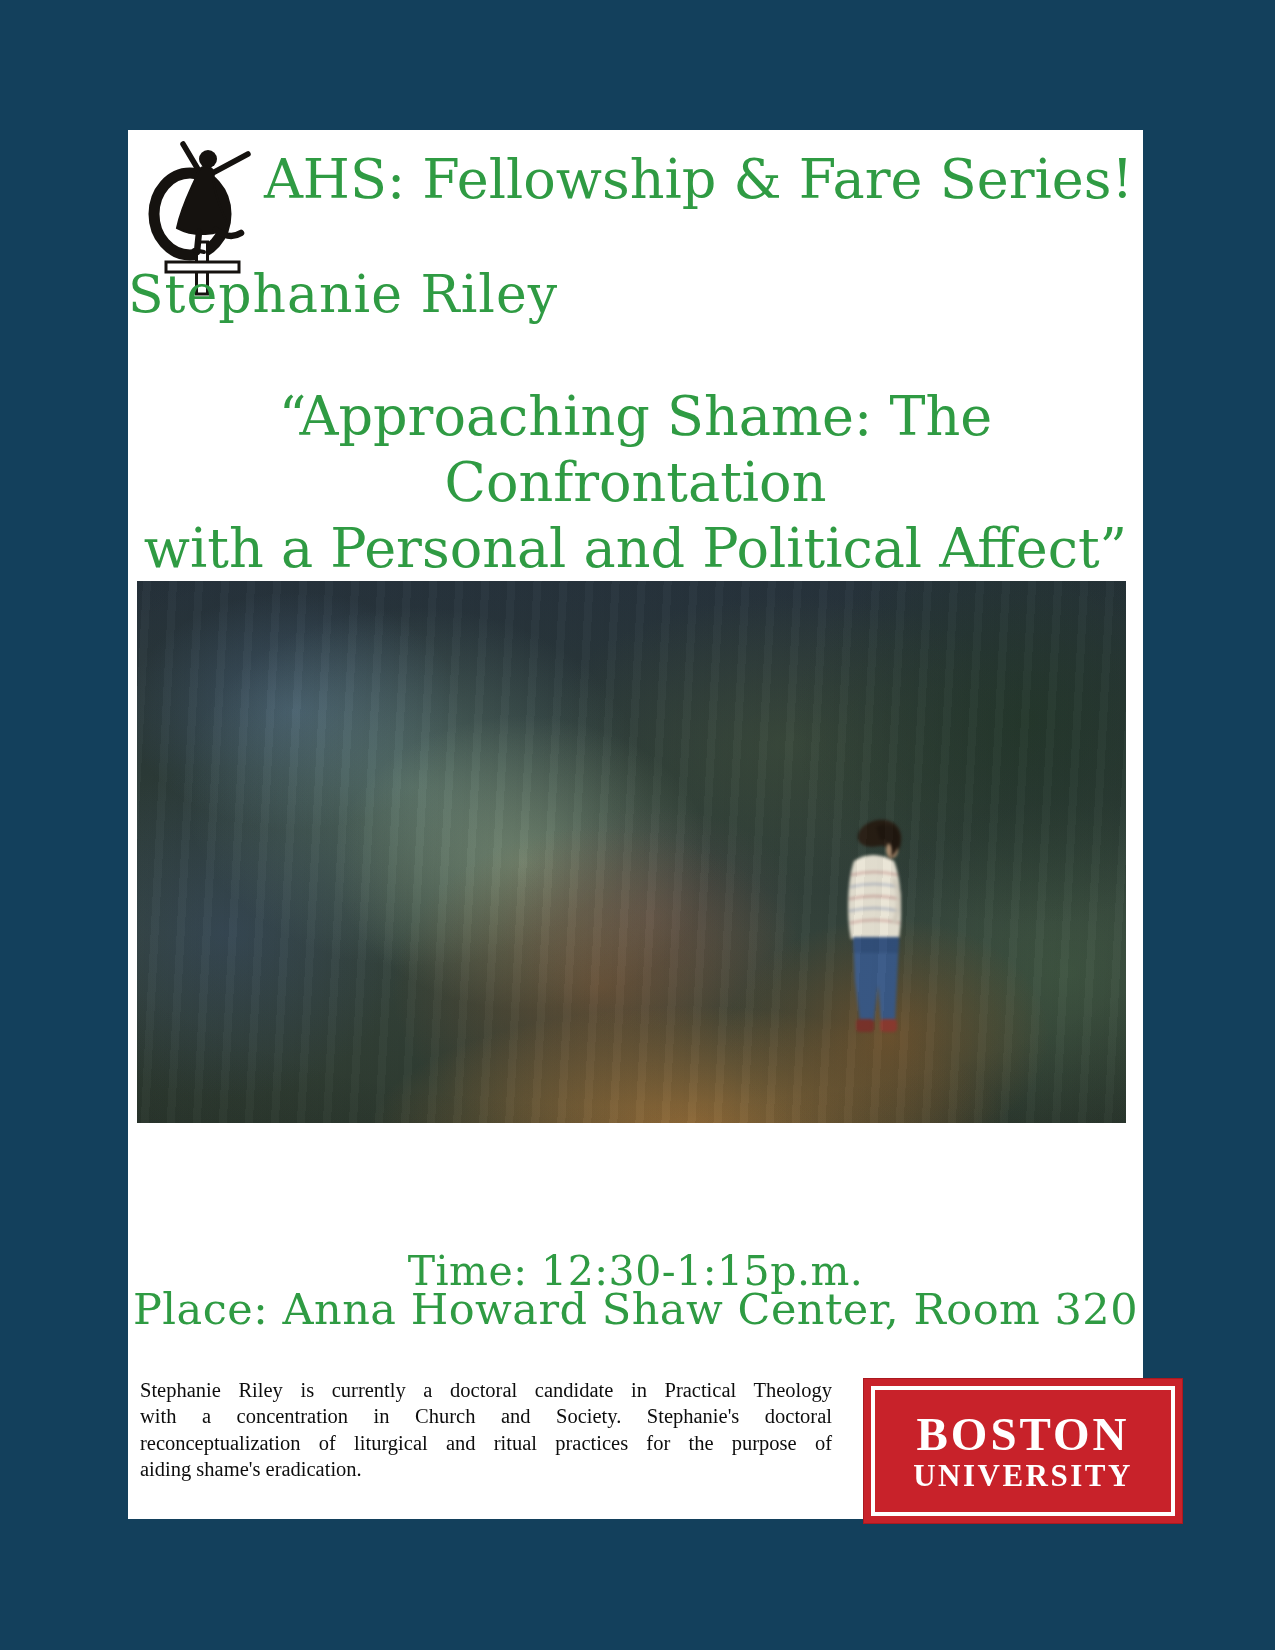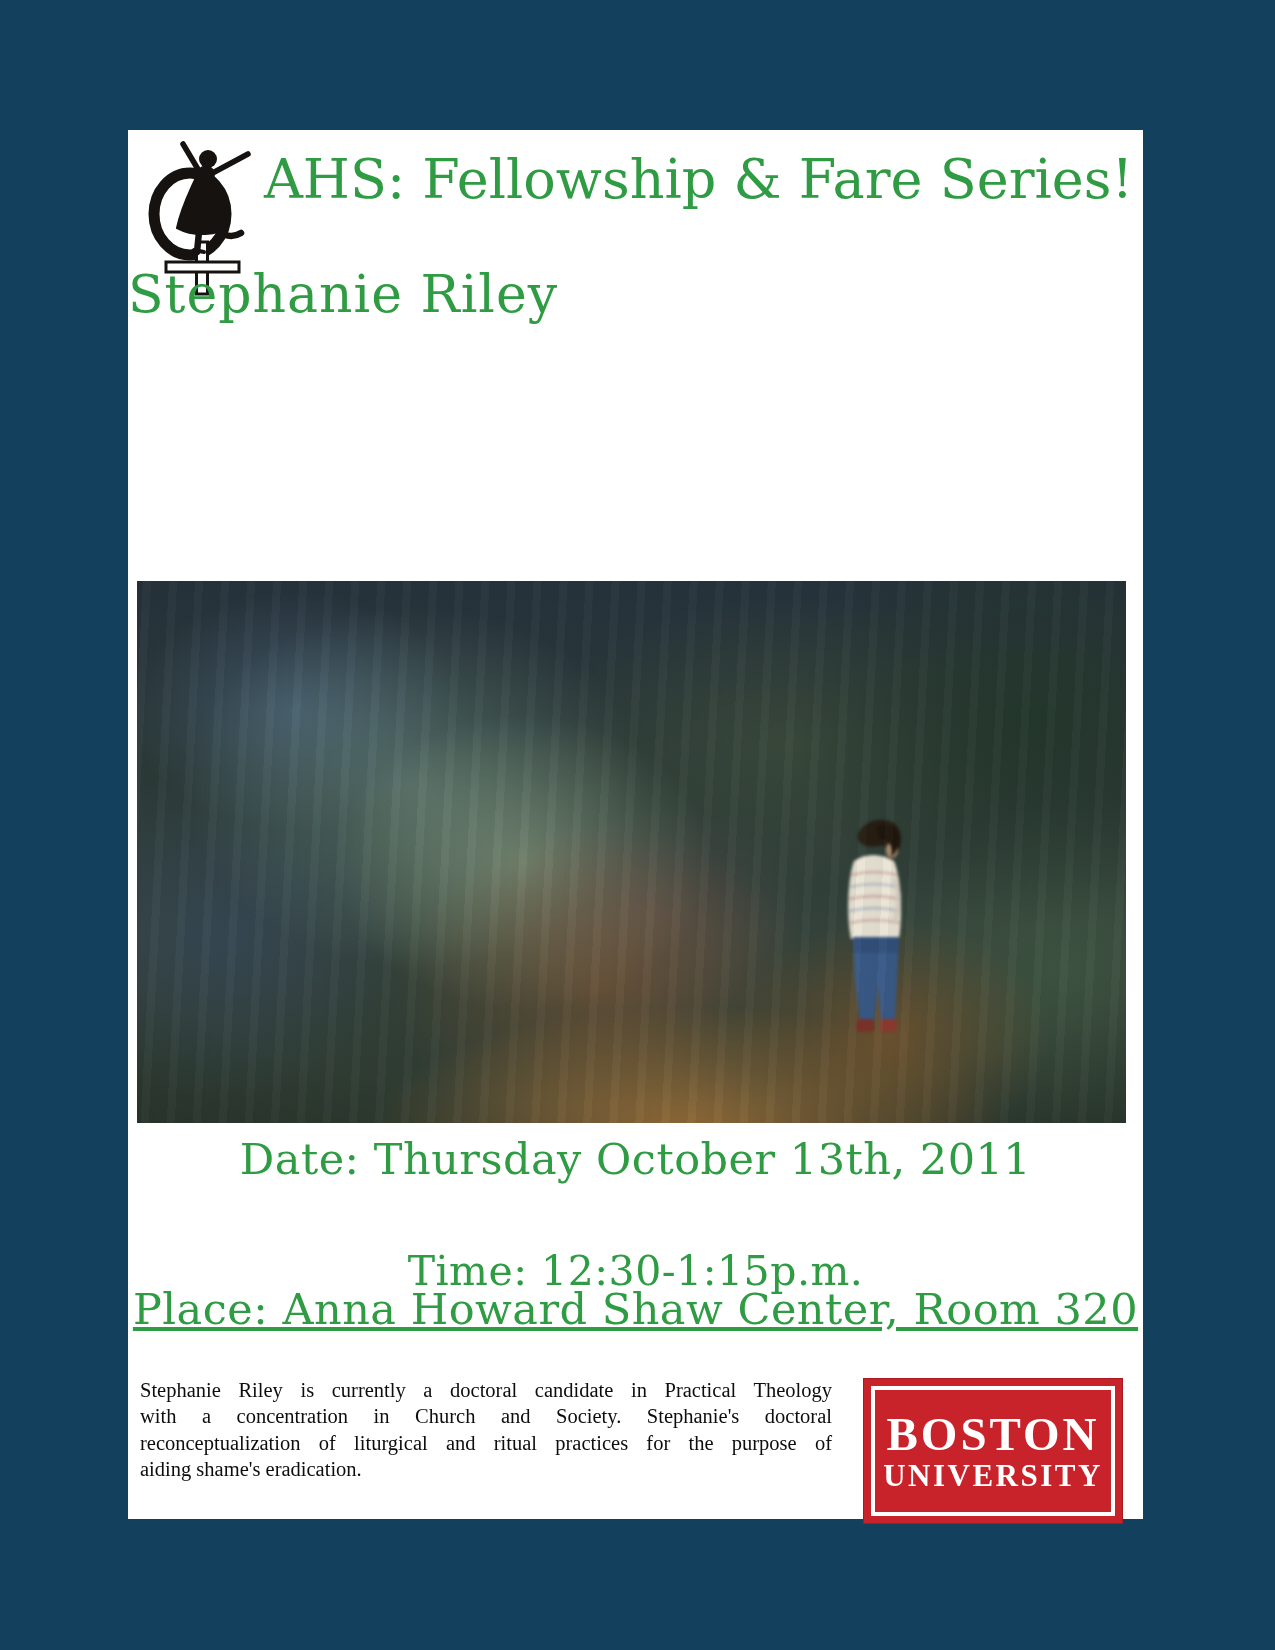--- a/index.html
+++ b/index.html
@@ -84,42 +84,42 @@
   }
   
   .detail{
     position:absolute; left:0; right:0;
     text-align:center;
     color:var(--green);
     letter-spacing:0.5px;
   }
   .detail.date{ top:1004px; font-size:43px;}
   .detail.time{ top:1117px; font-size:41px;text-align:center;}
-  .detail.place{ top:1154px; font-size:43px;text-decoration:underline;}
+  .detail.place{ top:1154px; font-size:43px;}
   
   .bio{
     position:absolute; left:12px; top:1247px;
     width:692px;
     font-family:"Liberation Serif", serif;
     font-size:20.5px;
     line-height:26.4px;
     color:#0d0d0d;
   }
   .bio-line{
     text-align:justify;
     text-align-last:justify;
     white-space:nowrap;
   }
   .bio-line.last{
     text-align-last:left;
   }
   
   .bu-logo{
     position:absolute; left:735px; top:1248px;
-    width:260px; height:146px;
+    width:320px; height:146px;
     background:var(--bu-red);
     box-shadow:0 0 0 1px rgba(150,20,25,0.6) inset;
   }
   .bu-inner{
     position:absolute; inset:8px;
     border:4px solid #ffffff;
     display:flex;
     flex-direction:column;
     align-items:center;
     justify-content:center;
@@ -160,20 +160,24 @@
         <path d="M63 38 L104 16" stroke-width="5.5" fill="none"></path>
         <path d="M55 32 C49 48 38 66 33 90 C50 99 75 98 84 87 C73 63 68 47 70 34 C66 27 59 27 55 32 Z" stroke-width="2"></path>
         <path d="M55 94 L53 114" stroke-width="6.5" fill="none"></path>
         <path d="M72 92 C80 98 89 100 97 95" stroke-width="6.5" fill="none"></path>
         <path d="M50 112 L60 114" stroke-width="4" fill="none"></path>
       </g>
     </svg>
 
     <div class="series-title">AHS: Fellowship &amp; Fare Series!</div>
     <div class="speaker">Stephanie Riley</div>
+    <div class="talk-title">
+      <div>“Approaching Shame: The Confrontation</div>
+      <div>with a Personal and Political Affect”</div>
+    </div>
 
     <div class="painting" title="Impressionistic painting of a small boy with dark hair, a striped white shirt and blue jeans standing with head bowed on a brown mound, against a misty dark green, blue and amber abstract background">
       <svg class="boy" viewBox="0 0 70 232" aria-hidden="true">
 
         <path d="M16 26 C14 10 42 0 54 12 C62 20 60 34 54 42 L46 48 C49 36 44 32 37 33 C27 35 18 33 16 26 Z" fill="#271d13"></path>
         <ellipse cx="50" cy="37" rx="6" ry="8" fill="#a98a6c"></ellipse>
         <path d="M34 14 C44 8 56 12 57 24 C58 32 54 40 49 44 C52 32 46 26 38 27 Z" fill="#1f160e"></path>
 
         <path d="M12 48 C6 64 4 102 9 126 L57 126 C61 100 59 64 52 48 C38 40 24 40 12 48 Z" fill="#eae5d6"></path>
         <g stroke-width="2.6" fill="none" opacity="0.55">
@@ -187,21 +191,20 @@
         <path d="M52 66 C58 78 58 96 52 110" stroke="#d6d0c0" stroke-width="5" fill="none" opacity="0.8"></path>
 
         <path d="M11 124 L57 124 L55 168 L53 208 L39 208 L36 172 L32 208 L18 208 L13 168 Z" fill="#3a5a88"></path>
         <path d="M11 124 L57 124 L56 140 L12 140 Z" fill="#32507c"></path>
 
         <rect x="14" y="206" width="18" height="13" rx="4" fill="#7c332b"></rect>
         <rect x="38" y="206" width="17" height="13" rx="4" fill="#8d3b30"></rect>
       </svg>
     </div>
 
-    <div class="detail date">Date: Thursday  October 13th, 2011</div>
     <div class="detail time">Time: 12:30-1:15p.m.</div>
     <div class="detail place">Place: Anna Howard Shaw Center, Room 320</div>
 
     <div class="bio">
       <div class="bio-line">Stephanie Riley is currently a doctoral candidate in Practical Theology</div>
       <div class="bio-line">with a concentration in Church and Society.  Stephanie's doctoral</div>
       <div class="bio-line">reconceptualization of liturgical and ritual practices for the purpose of</div>
       <div class="bio-line last">aiding shame's eradication.</div>
     </div>
 

